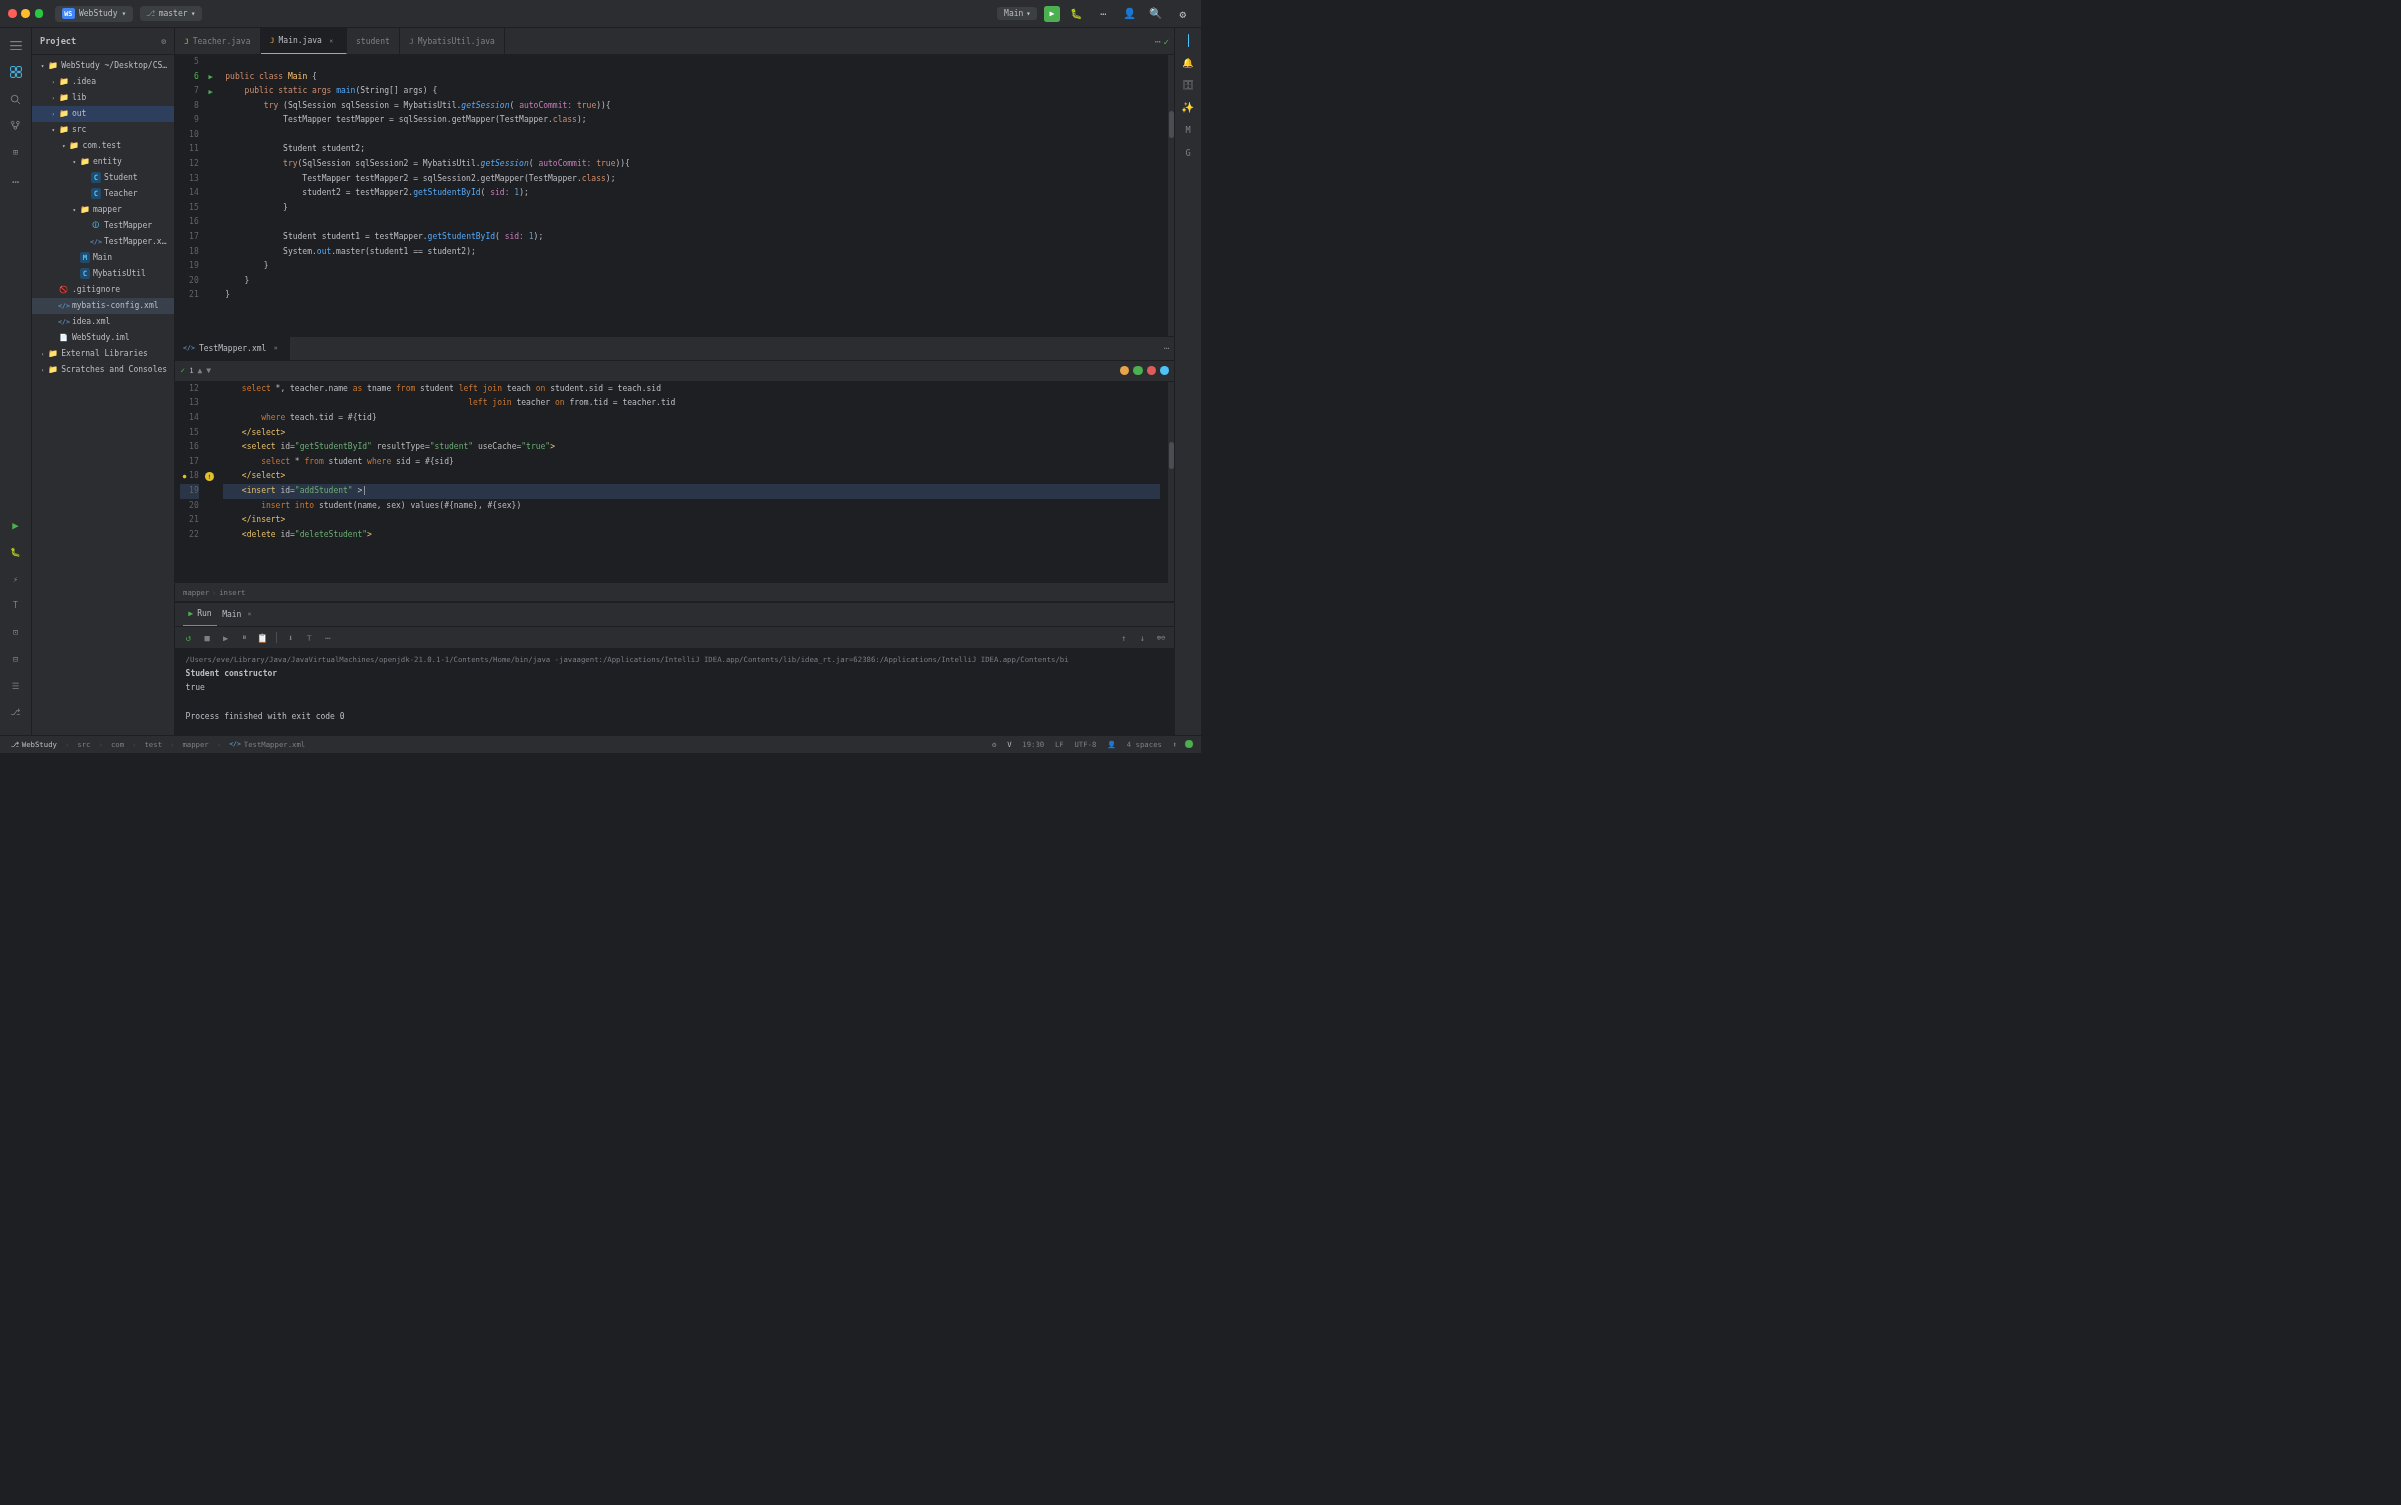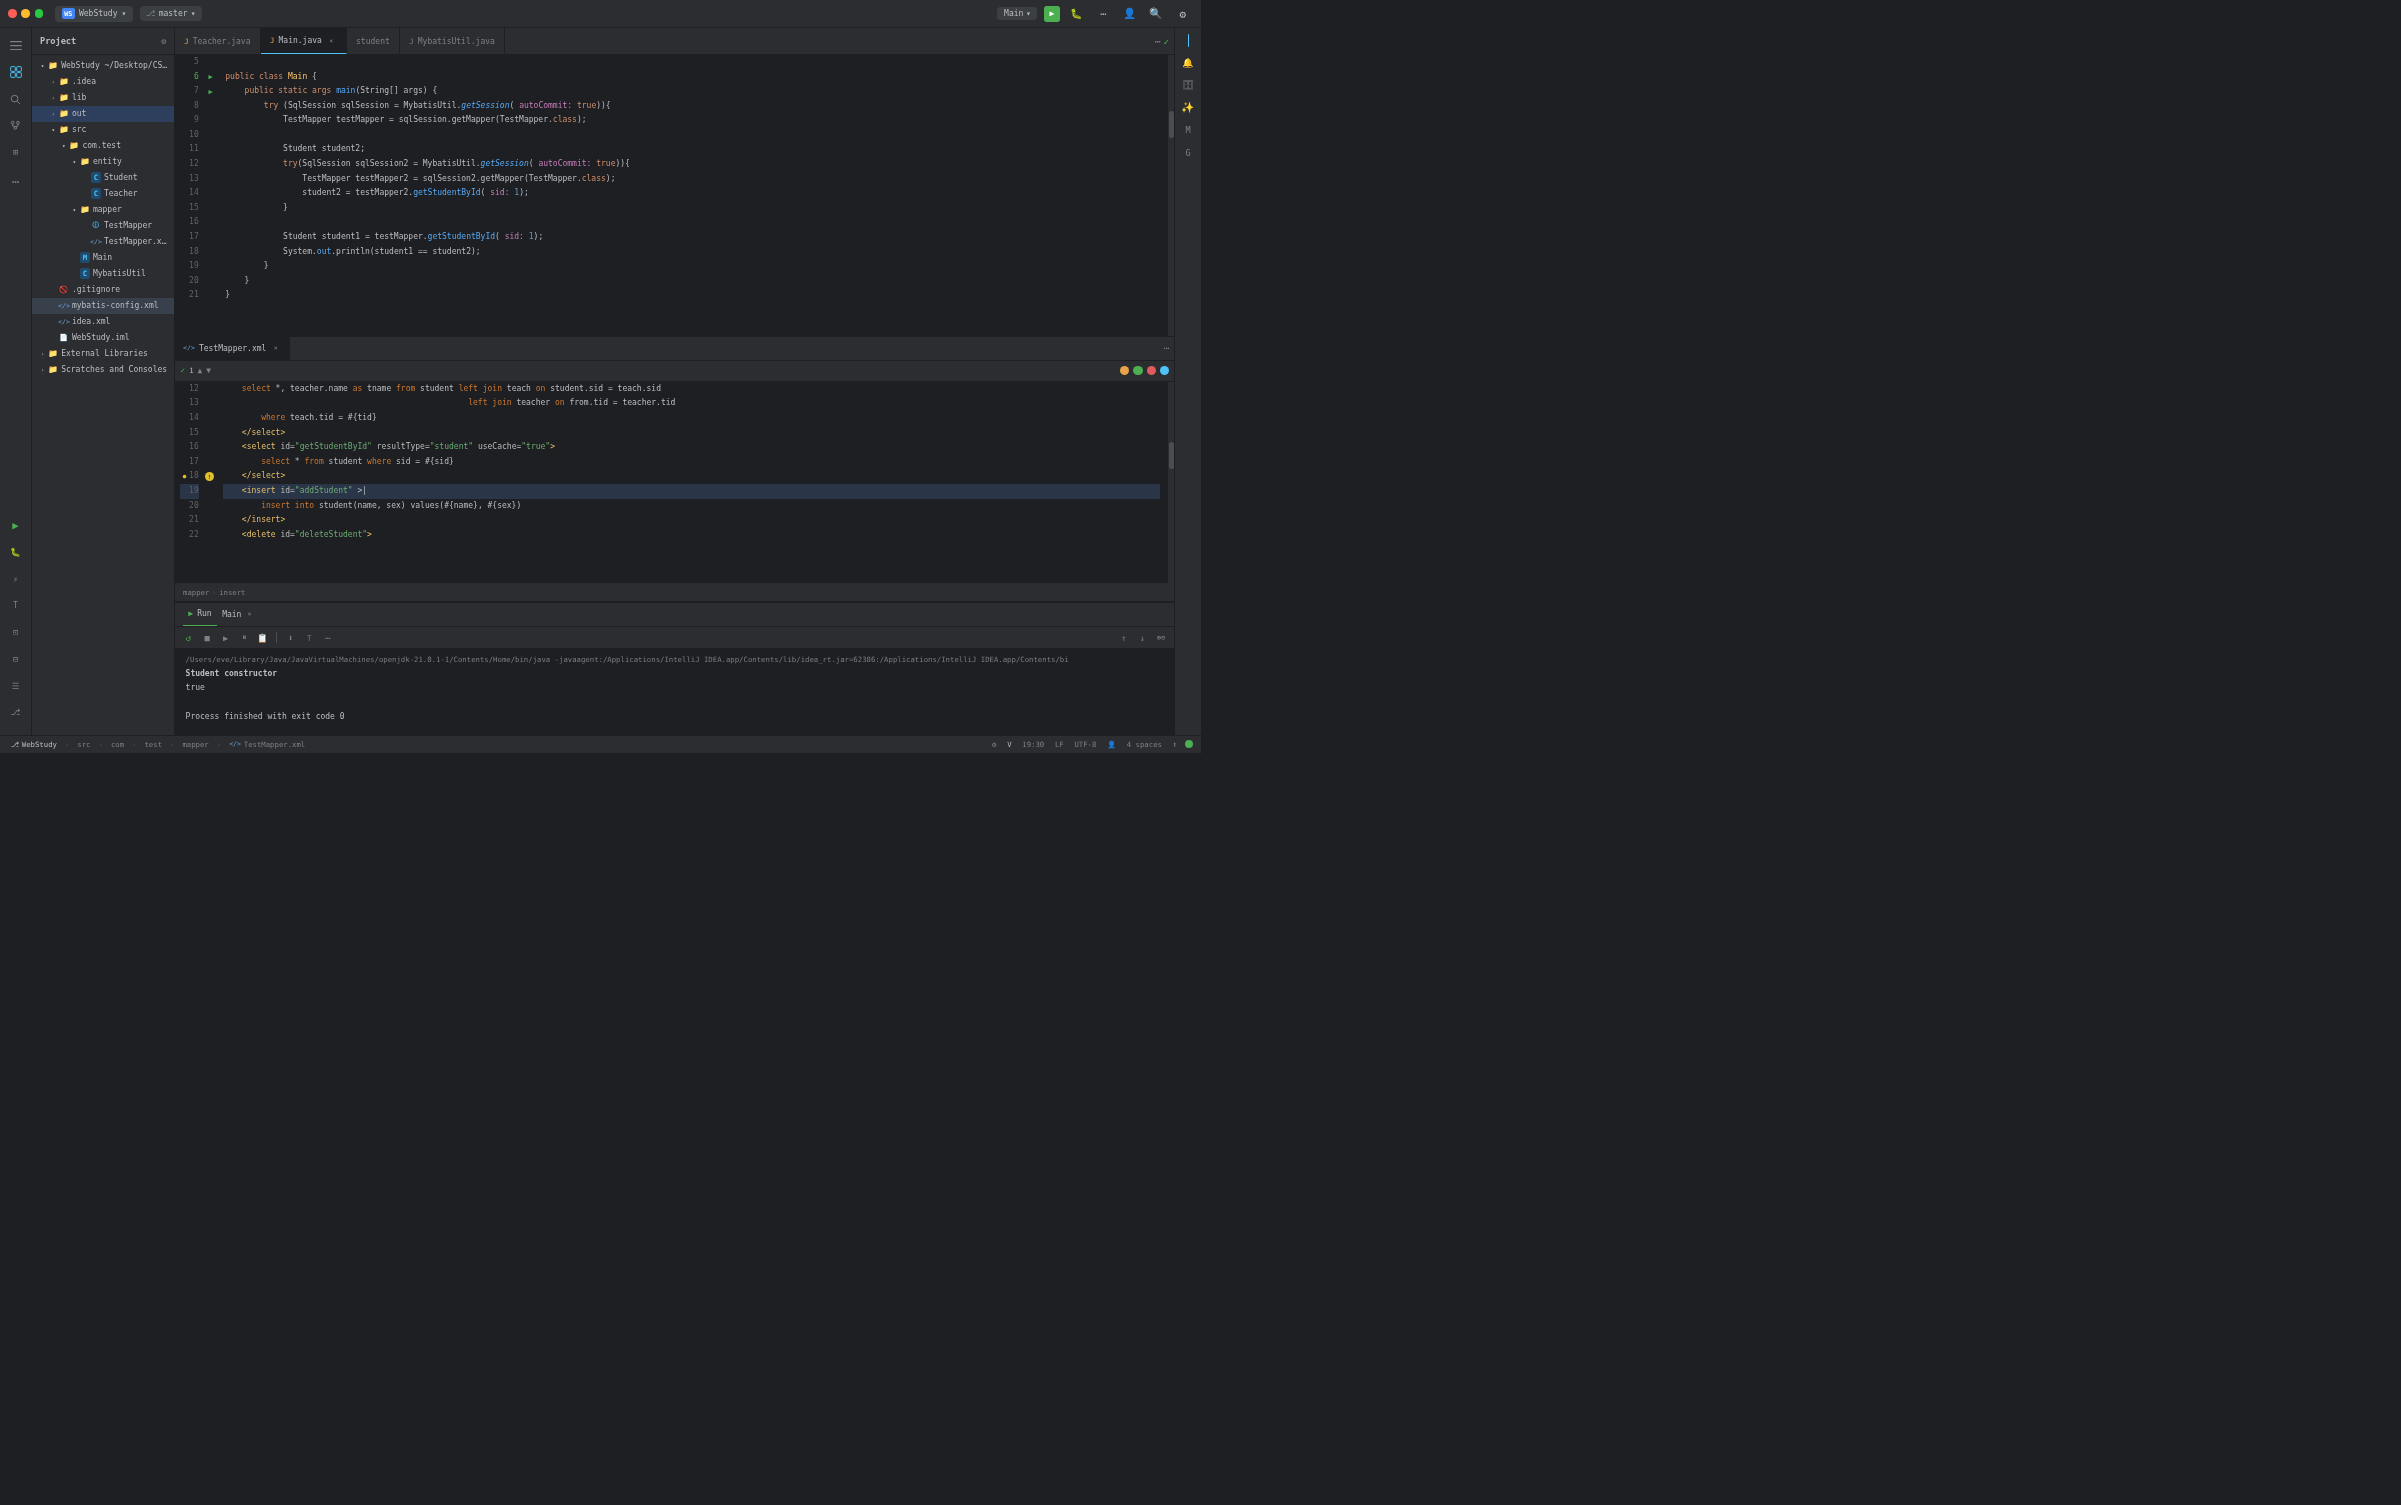--- a/index.html
+++ b/index.html
@@ -820,21 +820,21 @@
               <span class="plain">                student2 = testMapper2.</span><span class="fn">getStudentById</span><span class="plain">( </span><span class="param">sid:</span><span class="plain"> </span><span class="num">1</span><span class="plain">);</span>
             </div>
             <div class="code-line">
               <span class="plain">            }</span>
             </div>
             <div class="code-line"></div>
             <div class="code-line">
               <span class="plain">            Student student1 = testMapper.</span><span class="fn">getStudentById</span><span class="plain">( </span><span class="param">sid:</span><span class="plain"> </span><span class="num">1</span><span class="plain">);</span>
             </div>
             <div class="code-line">
-              <span class="plain">            System.</span><span class="fn">out</span><span class="plain">.println(student1 == student2);</span>
+              <span class="plain">            System.</span><span class="fn">out</span><span class="plain">.master(student1 == student2);</span>
             </div>
             <div class="code-line">
               <span class="plain">        }</span>
             </div>
             <div class="code-line">
               <span class="plain">    }</span>
             </div>
             <div class="code-line">
               <span class="plain">}</span>
             </div>

